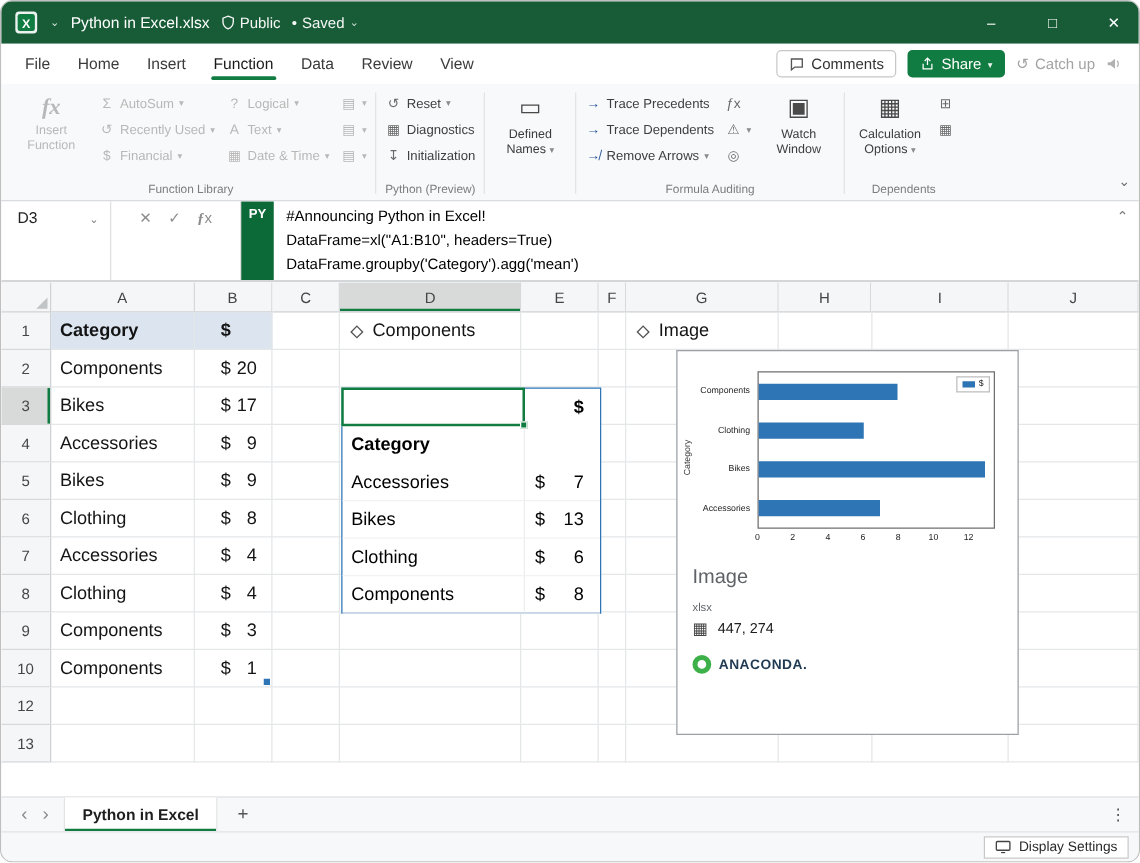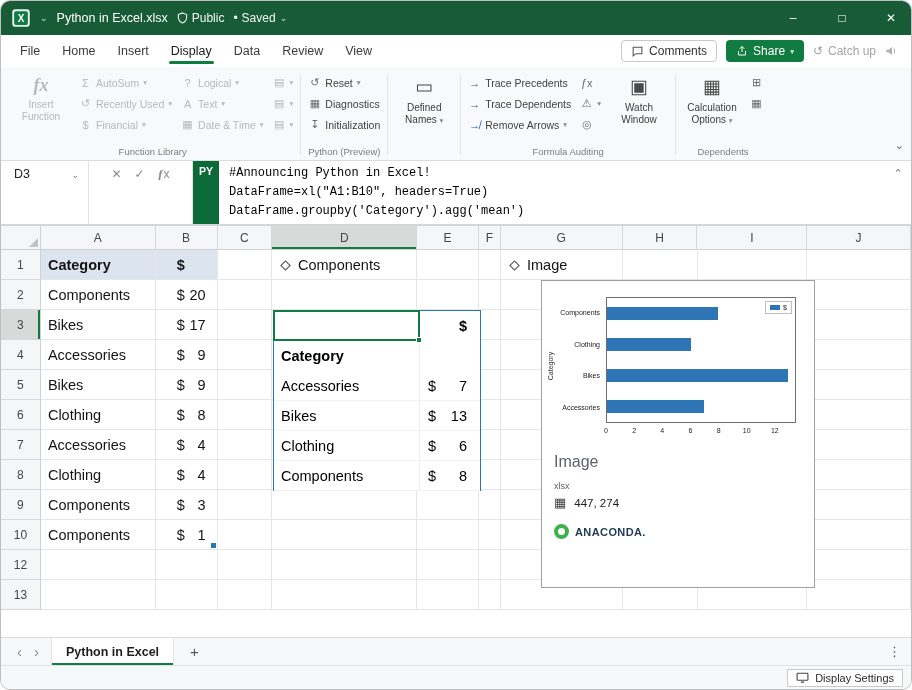--- a/index.html
+++ b/index.html
@@ -44,21 +44,21 @@
   .icon-lg{font-size:19px;color:#4a4a4a;line-height:24px;}
   .ribbon-collapse{position:absolute;right:7px;bottom:8px;font-size:11px;color:#666;}
 
   
   .fbar{flex:0 0 64px;display:flex;background:#fff;border-bottom:2px solid #d4d7da;}
   .namebox{width:88px;border-right:1px solid #e0e0e0;display:flex;align-items:flex-start;justify-content:space-between;padding:6px 9px 0 13px;font-size:12.5px;color:#222;}
   .nb-dd{font-size:9px;color:#777;margin-top:3px;}
   .fb-icons{width:104px;display:flex;align-items:flex-start;justify-content:center;gap:13px;padding-top:6px;color:#8c8c8c;font-size:12px;border-right:1px solid #e0e0e0;}
   .fxmini i{font-family:"Liberation Serif",serif;font-weight:bold;}
   .py-badge{width:26px;background:#0b6a38;color:#fff;font-size:10.5px;font-weight:bold;text-align:center;padding-top:4px;}
-  .fcode{flex:1;font-family:Liberation Mono, monospace;font-size:12px;line-height:19px;padding:3px 10px;color:#000;overflow:hidden;white-space:pre;}
+  .fcode{flex:1;font-family:Liberation Sans, sans-serif;font-size:12px;line-height:19px;padding:3px 10px;color:#000;overflow:hidden;white-space:pre;}
   .fb-collapse{width:26px;display:flex;align-items:flex-start;justify-content:center;padding-top:6px;color:#777;font-size:11px;}
 
   
   .grid-wrap{flex:1;position:relative;overflow:hidden;background:#fff;}
   .ghead{display:flex;height:24px;}
   .corner{width:40px;background:#f5f6f7;border-right:1px solid #cfd2d5;border-bottom:1px solid #cfd2d5;position:relative;}
   .corner::after{content:"";position:absolute;right:2px;bottom:2px;border-style:solid;border-width:0 0 9px 9px;border-color:transparent transparent #c1c4c7 transparent;}
   .ch{height:24px;background:#f5f6f7;border-right:1px solid #d6d9dc;border-bottom:1px solid #cfd2d5;display:flex;align-items:center;justify-content:center;font-size:12px;color:#454545;}
   .ch.sel{background:#d8dad9;box-shadow:inset 0 -2px 0 #107C41;}
   .grow{display:flex;height:30px;}
@@ -146,21 +146,21 @@
     <span class="wc">–</span>
     <span class="wc">□</span>
     <span class="wc">✕</span>
   </div>
 
   <div class="tabrow">
     <span id="menu-tabs" style="display:flex">
         <span class="mtab">File</span>
         <span class="mtab">Home</span>
         <span class="mtab">Insert</span>
-        <span class="mtab active">Display</span>
+        <span class="mtab active">Function</span>
         <span class="mtab">Data</span>
         <span class="mtab">Review</span>
         <span class="mtab">View</span>
       </span>
     <span class="tr-right">
       <span class="btn-comments">
         <span style="display:flex">
             <svg width="13" height="13" viewBox="0 0 24 24">
               <path d="M4 4h16v12H9l-5 4V4z" fill="none" stroke="#555" stroke-width="2"></path>
             </svg>

